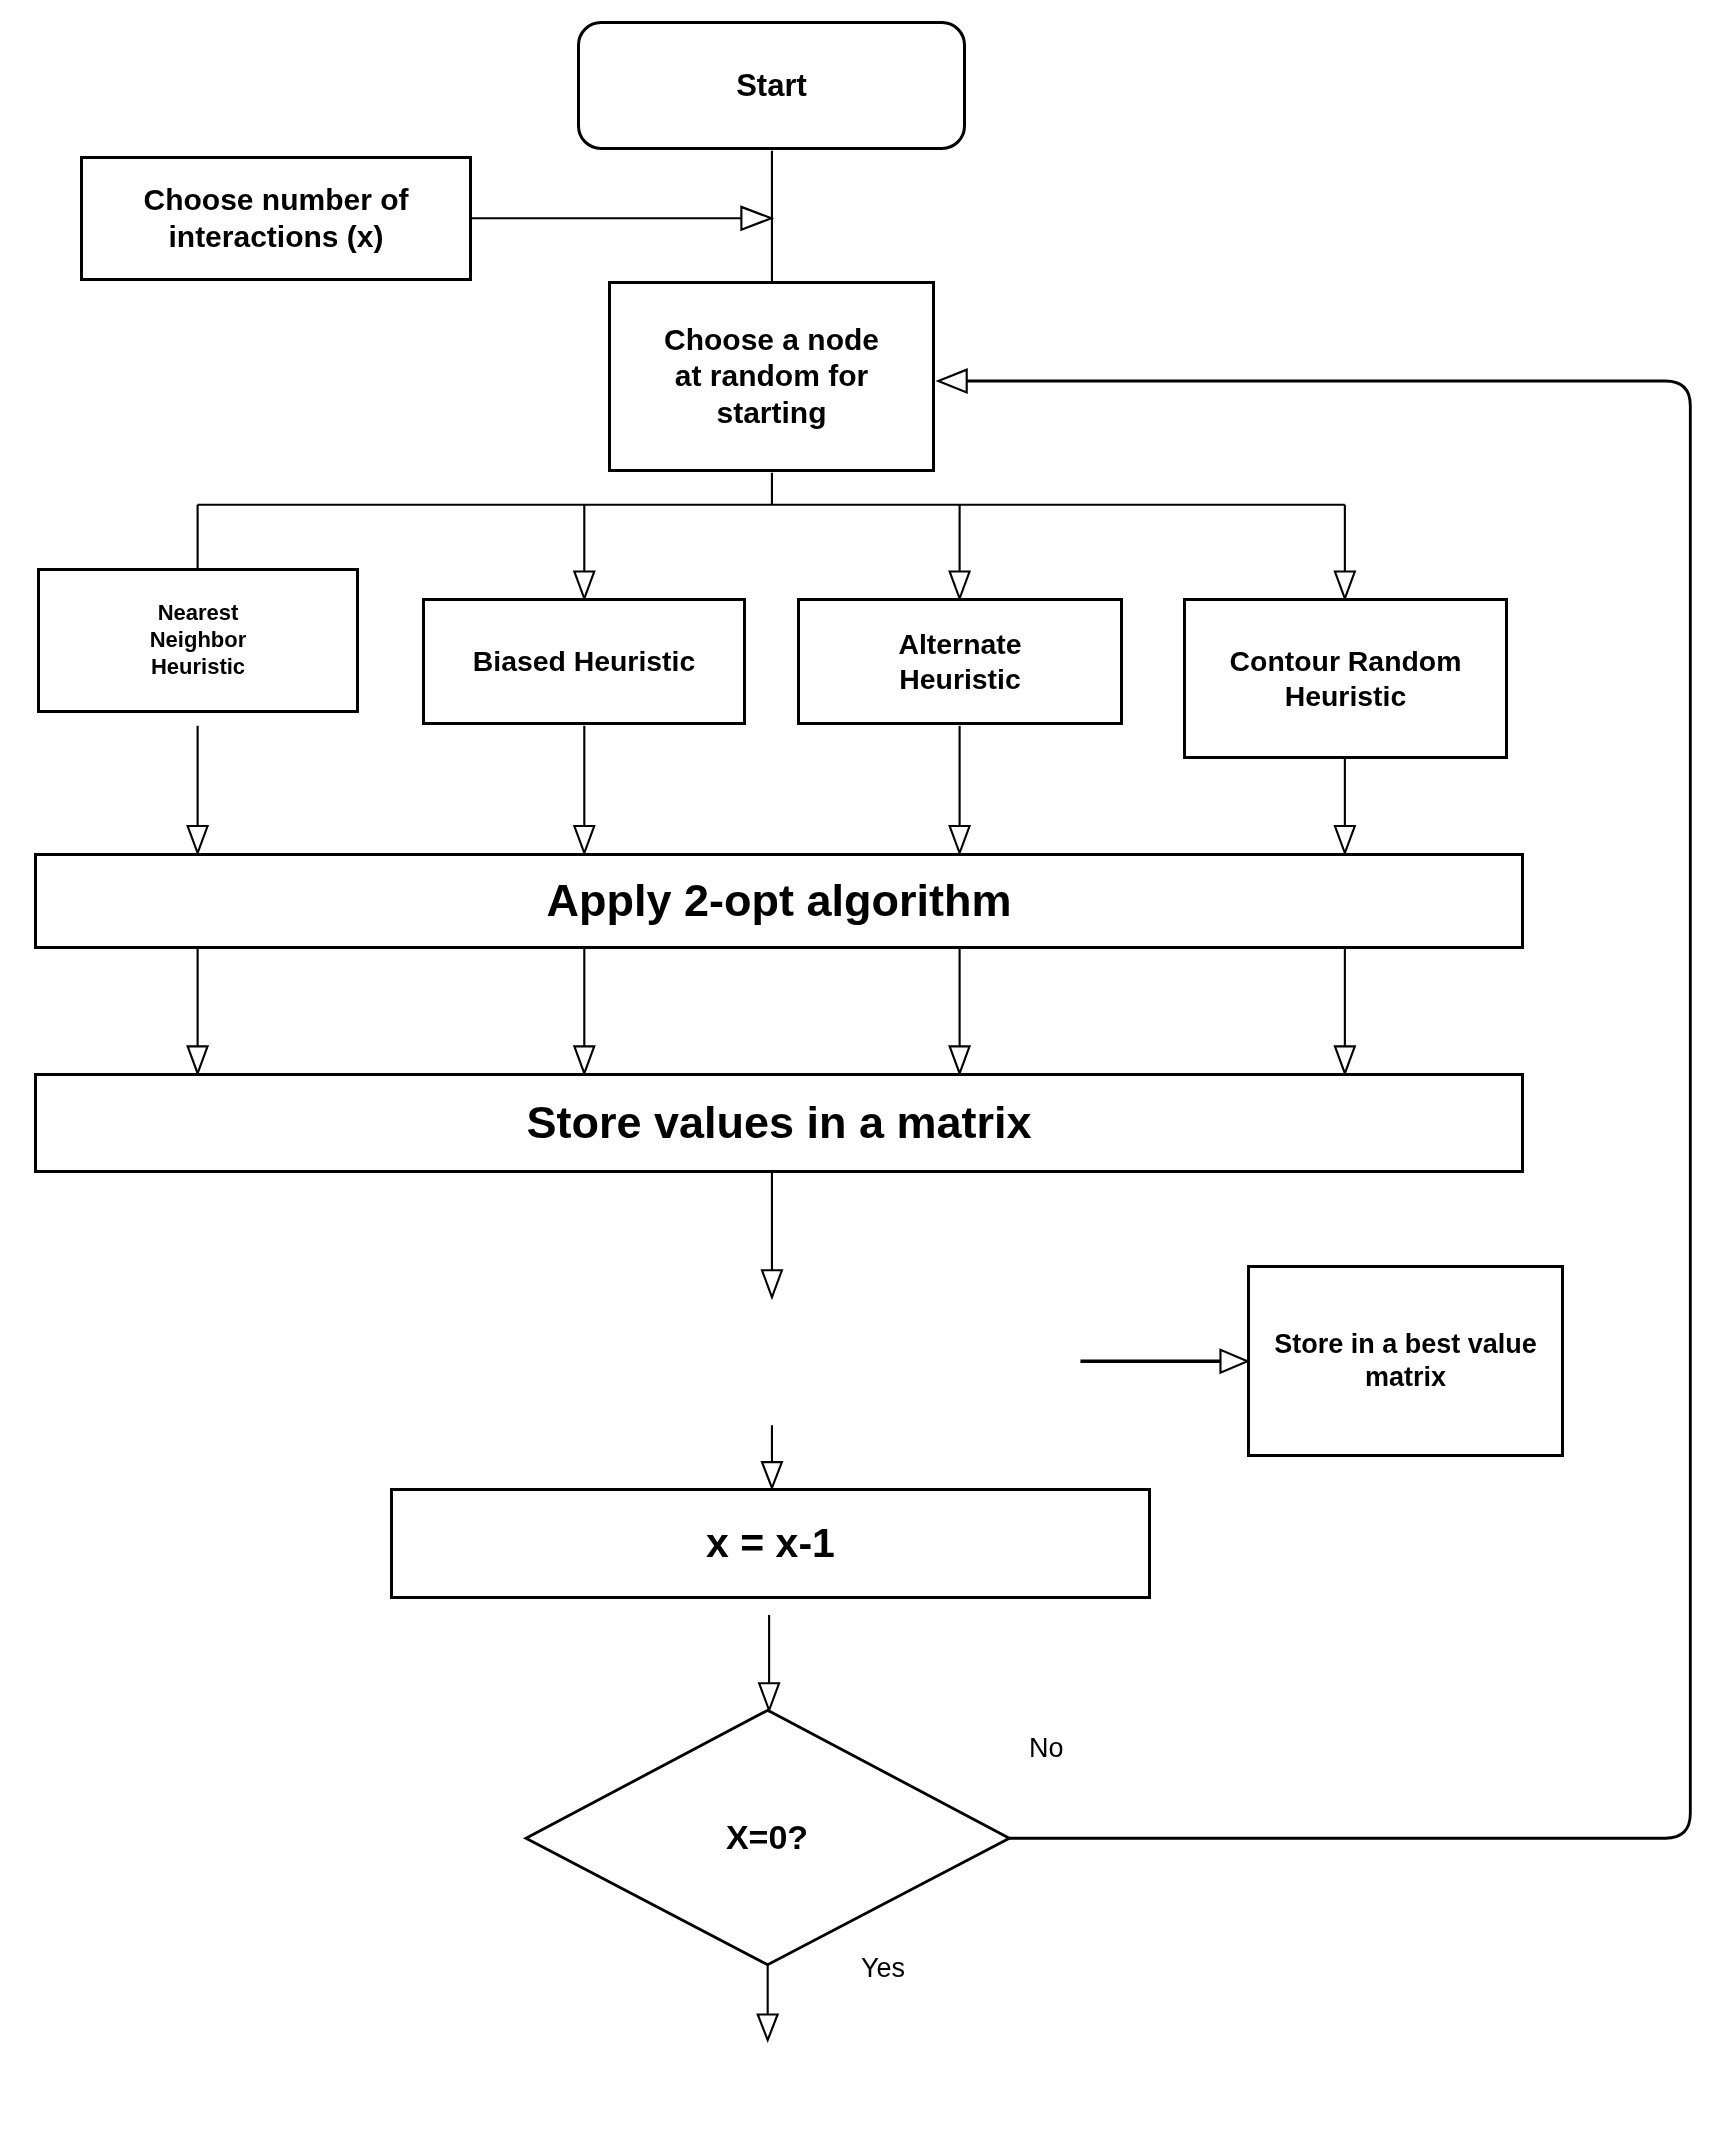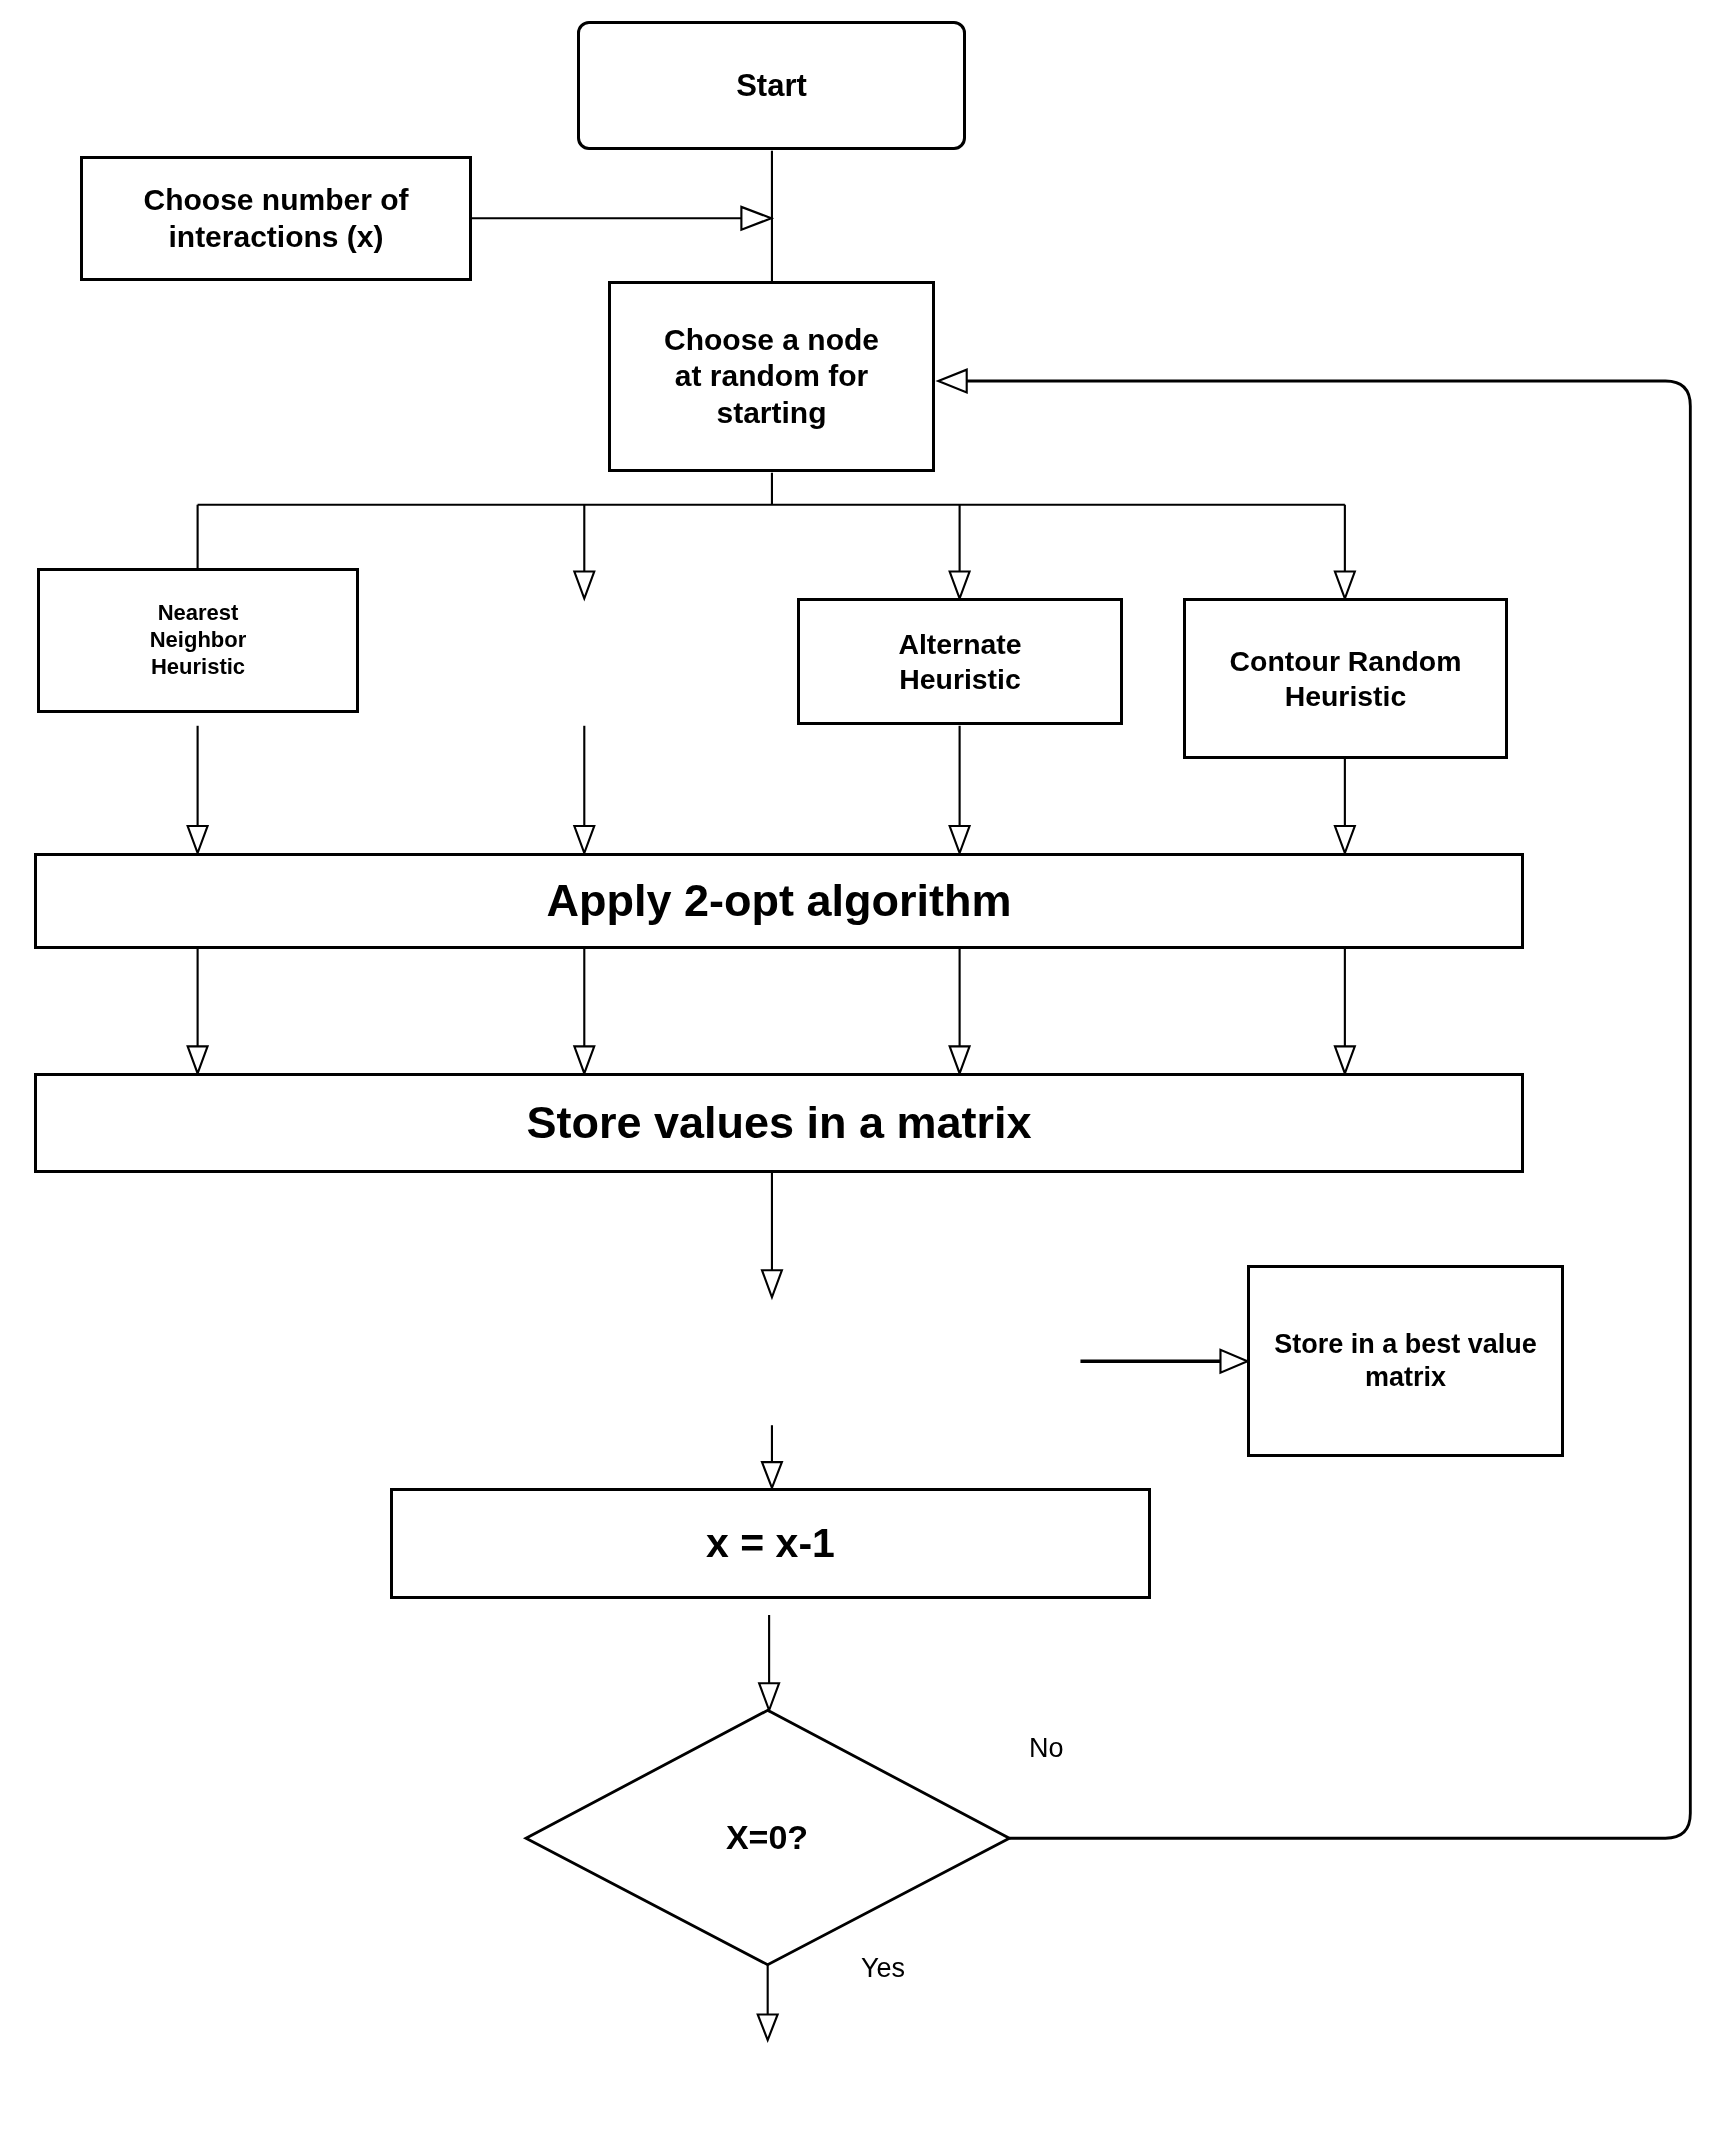--- a/index.html
+++ b/index.html
@@ -17,21 +17,21 @@
     display:flex;align-items:center;justify-content:center;
     text-align:center;
     background:#ffffff;
     border:3.6px solid #000000;
     box-sizing:border-box;
     font-weight:bold;
     white-space:pre-line;
     line-height:1.22;
     z-index:2;
   }
-  .terminator{border-radius:12px;}
+  .terminator{border-radius:24px;}
   .plain{border:none;background:transparent;z-index:3;}
   .edge-label{
     position:absolute;
     font-weight:normal;
     font-size:27px;
     z-index:3;
     white-space:pre-line;
   }
   
   #n-start         {left:577px;  top:21.3px;   width:389px;  height:129px; font-size:31px;}
@@ -134,20 +134,23 @@
 at random  for
 starting</span>
   </div>
 
   <div class="node" id="n-nearest">
     <span>Nearest
 Neighbor
 Heuristic</span>
   </div>
 
+  <div class="node" id="n-biased">
+    <span>Biased Heuristic</span>
+  </div>
 
   <div class="node" id="n-alternate">
     <span>Alternate
 Heuristic</span>
   </div>
 
   <div class="node" id="n-contour">
     <span>Contour Random
 Heuristic</span>
   </div>

